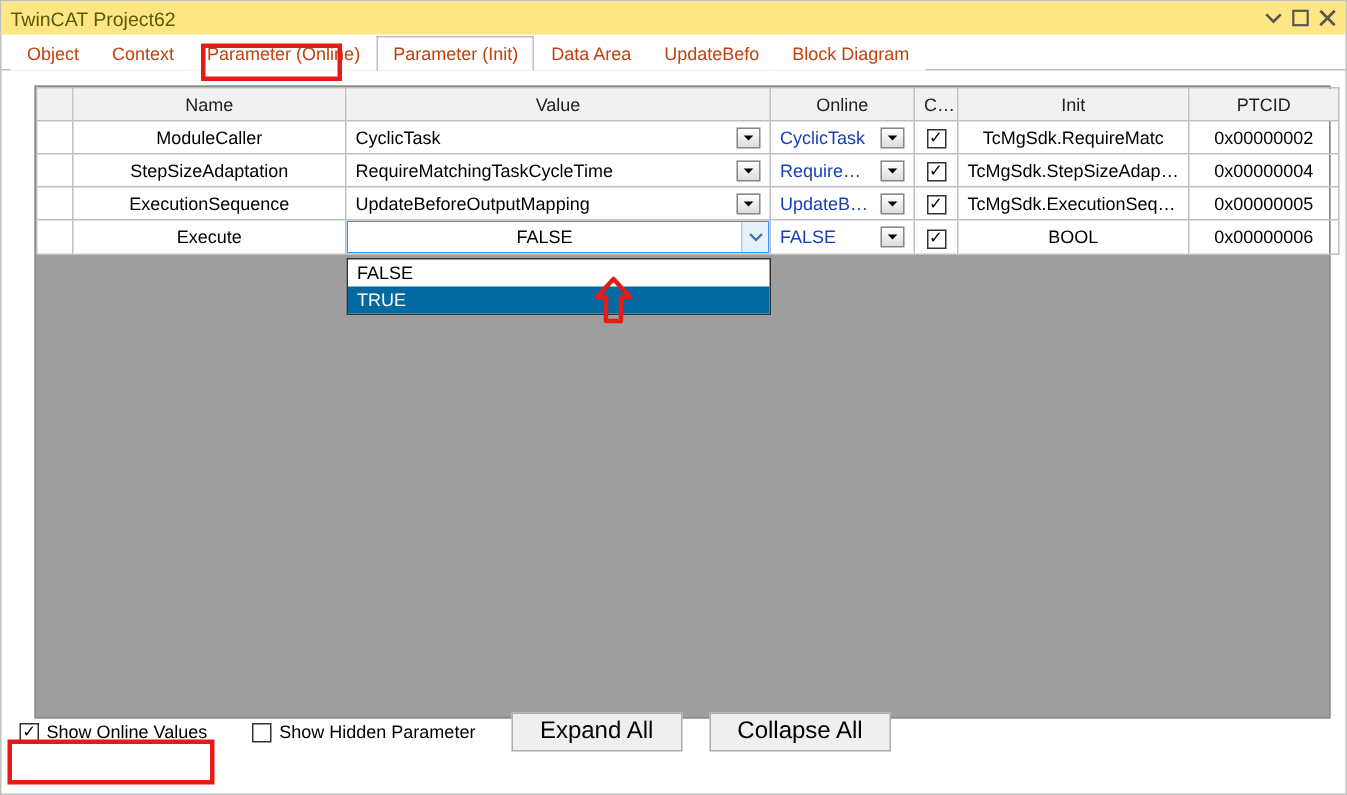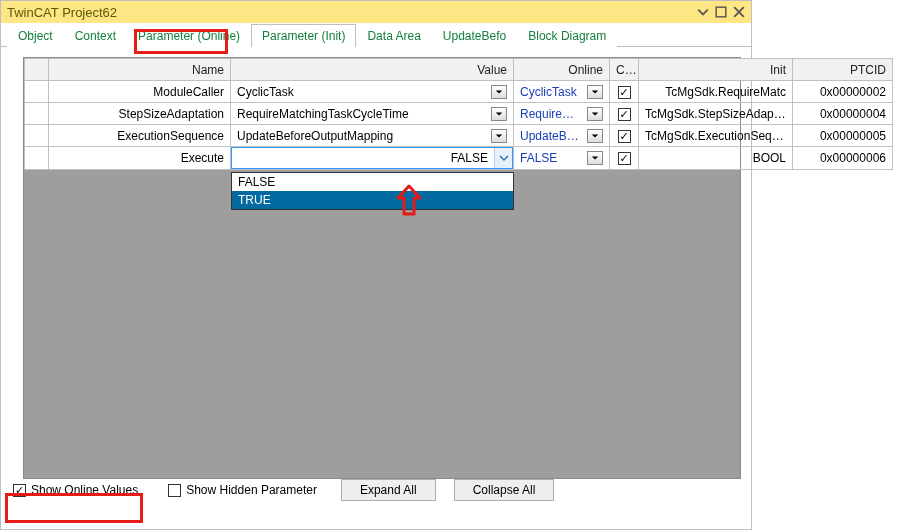--- a/index.html
+++ b/index.html
@@ -1,30 +1,30 @@
 <!DOCTYPE html>
 <html><head>
 <meta charset="utf-8">
 <style>
   * { box-sizing: border-box; margin: 0; padding: 0; }
   html, body { width: 898px; height: 530px; font-family: "Segoe UI", Tahoma, sans-serif; font-size: 12px; overflow: hidden; }
-  .window { width: 752px; height: 530px; border: 1px solid #bfbfbf; background: #fff; position: relative; }
+  .window { width: 898px; height: 530px; border: 1px solid #bfbfbf; background: #fff; position: relative; }
   .titlebar { height: 22px; background: #ffe684; display: flex; align-items: center; padding: 0 6px; justify-content: space-between; }
   .title { color: #5a5a00; font-size: 13px; }
   .winbtns { display:flex; gap:6px; align-items:center; }
   .winbtn { width:12px; height:12px; display:inline-flex; align-items:center; justify-content:center; color:#555; cursor:pointer; }
   .winbtn svg { width:12px; height:12px; }
   .tabs { height: 24px; display:flex; align-items:flex-end; padding-left:6px; border-bottom:1px solid #bfbfbf; gap:0; font-size:12px; }
-  .tab { padding: 4px 10px 4px 10px; color:#15803d; cursor:pointer; border:1px solid transparent; border-bottom:none; position:relative; top:1px; background:#fff;}
+  .tab { padding: 4px 10px 4px 10px; color:#c2410c; cursor:pointer; border:1px solid transparent; border-bottom:none; position:relative; top:1px; background:#fff;}
   .tab.active { border-color:#bfbfbf; background:#fff; }
   .tab-highlight { border:3px solid #e41b17; position:absolute; top:28px; left:133px; width:94px; height:25px; pointer-events:none; z-index:50;}
   .content { position:absolute; left:22px; top:56px; right:10px; bottom:50px; background:#9e9e9e; border:1px solid #8a8a8a; }
   .grid { background:#fff; }
   table { border-collapse: collapse; width:100%; table-layout: fixed; }
-  th, td { border:1px solid #c0c0c0; padding:3px 6px; text-align:right; font-size:12px; white-space:nowrap; overflow:hidden; text-overflow:ellipsis; height:22px;}
+  th, td { border:1px solid #c0c0c0; padding:3px 6px; text-align:center; font-size:12px; white-space:nowrap; overflow:hidden; text-overflow:ellipsis; height:22px;}
   th { background:#f1f1f1; font-weight:normal; color:#222; }
   .col-exp { width:24px; }
   .col-name { width:182px; }
   .col-value { width:283px; }
   .col-online { width:96px; }
   .col-cs { width:29px; }
   .col-type { width:154px; }
   .col-ptcid { width:100px; }
   .cell-value { display:flex; align-items:center; justify-content:space-between; gap:4px; }
   .cell-online { display:flex; align-items:center; justify-content:space-between; gap:4px; color:#1a3db8; }
@@ -40,21 +40,21 @@
   .value-editor .ed-btn { width:18px; background:#e6f0fa; border-left:1px solid #b5cfe7; display:flex; align-items:center; justify-content:center; cursor:pointer;}
   .value-editor .ed-btn svg{width:10px;height:10px;}
   .dropdown-list { position:absolute; background:#fff; border:1px solid #333; font-size:12px; z-index:40; }
   .dropdown-list .opt { padding:2px 6px; cursor:pointer; }
   .dropdown-list .opt.sel { background:#0369a1; color:#fff; }
   .arrow-anno { position:absolute; z-index:45; }
   .bottombar { position:absolute; left:6px; bottom:28px; right:6px; display:flex; align-items:center; gap:18px; font-size:12px; }
   .chkwrap { display:flex; align-items:center; gap:5px; padding:4px 6px; cursor:pointer;}
   .chkwrap .cbox { width:13px; height:13px; border:1px solid #333; display:inline-flex; align-items:center; justify-content:center; background:#fff;}
   .chkwrap.checked .cbox::after{content:"✓"; font-size:11px; line-height:1;}
-  .btn { padding:3px 18px; border:1px solid #adadad; background:#efefef; cursor:pointer; font-size:12px; }
+  .btn { padding:3px 18px; border:1px solid #adadad; background:#efefef; cursor:pointer; font-size:16px; }
   .red-box { border:3px solid #e41b17; }
   .show-online-box { position:absolute; left:4px; bottom:6px; width:138px; height:30px; pointer-events:none; z-index:50;}
 </style>
 </head>
 <body>
 
 <div class="window">
 
   <div class="titlebar">
     <span class="title">TwinCAT Project62</span>

